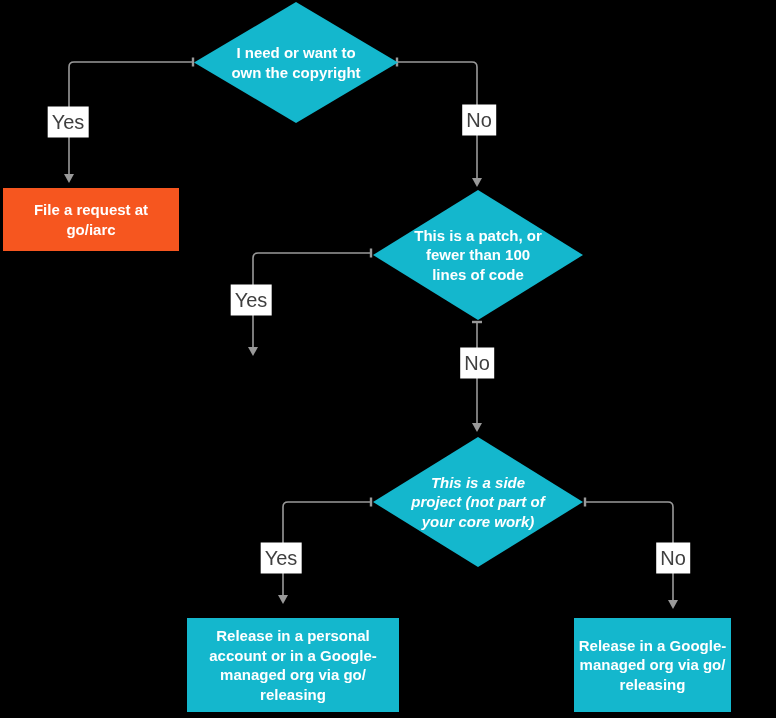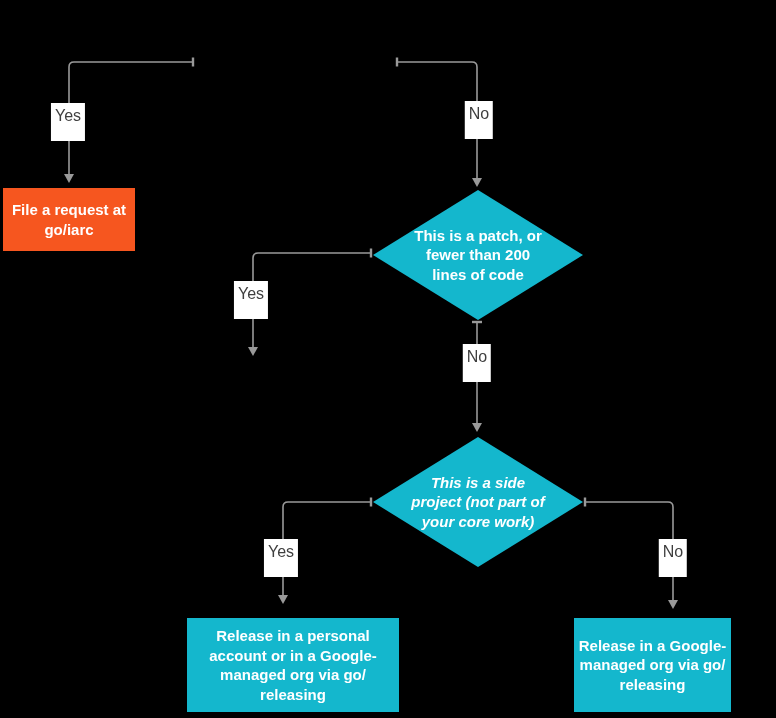--- a/index.html
+++ b/index.html
@@ -48,38 +48,38 @@
     inset: 0;
     background: #14b7cd;
     clip-path: polygon(50% 0%, 100% 50%, 50% 100%, 0% 50%);
   }
   .rect-bg { position: absolute; inset: 0; }
 
   #node-d1 { left: 194px; top: 2px;   width: 204px; height: 121px; }
   #node-d2 { left: 373px; top: 190px; width: 210px; height: 130px; }
   #node-d3 { left: 373px; top: 437px; width: 210px; height: 130px; font-style: italic; }
 
-  #node-a1 { left: 3px;   top: 188px; width: 132px; height: 63px; }
+  #node-a1 { left: 3px;   top: 188px; width: 132px; height: 63px; padding-left: 44px; }
   #node-a1 .rect-bg { background: #f6561f; }
   #node-a2 { left: 191px; top: 358px; width: 122px; height: 59px; }
   #node-a2 .rect-bg { background: #3f51b5; }
   #node-a3 { left: 187px; top: 618px; width: 212px; height: 94px; border-radius: 6px; }
   #node-a3 .rect-bg { background: #14b7cd; }
   #node-a4 { left: 574px; top: 618px; width: 157px; height: 94px; }
   #node-a4 .rect-bg { background: #14b7cd; }
 
   .edge-label {
     position: absolute;
     z-index: 3;
     transform: translate(-50%, -50%);
     background: #ffffff;
     color: #3f3f3f;
-    font-size: 16px;
+    font-size: 20px;
     line-height: 1;
-    padding: 5px 4px 17px 4px;
+    padding: 5px 4px 6px 4px;
     white-space: nowrap;
   }
   #lbl-yes1 { left: 68px;  top: 122px; }
   #lbl-no1  { left: 479px; top: 120px; }
   #lbl-yes2 { left: 251px; top: 300px; }
   #lbl-no2  { left: 477px; top: 363px; }
   #lbl-yes3 { left: 281px; top: 558px; }
   #lbl-no3  { left: 673px; top: 558px; }
 </style>
 </head>
@@ -119,25 +119,30 @@
       <polygon points="278,595 288,595 283,604"></polygon>
     </g>
 
     <g>
       <line x1="585" y1="497.5" x2="585" y2="506.5"></line>
       <path d="M584,502 H668 Q673,502 673,507 V601"></path>
       <polygon points="668,600 678,600 673,609"></polygon>
     </g>
   </svg>
 
+  <div class="node" id="node-d1">
+    <div class="diamond-bg"></div>
+    <div class="node-label">I need or want to
+own the copyright</div>
+  </div>
 
   <div class="node" id="node-d2">
     <div class="diamond-bg"></div>
     <div class="node-label">This is a patch, or
-fewer than 200
+fewer than 100
 lines of code</div>
   </div>
 
   <div class="node" id="node-d3">
     <div class="diamond-bg"></div>
     <div class="node-label">This is a side
 project (not part of
 your core work)</div>
   </div>
 

